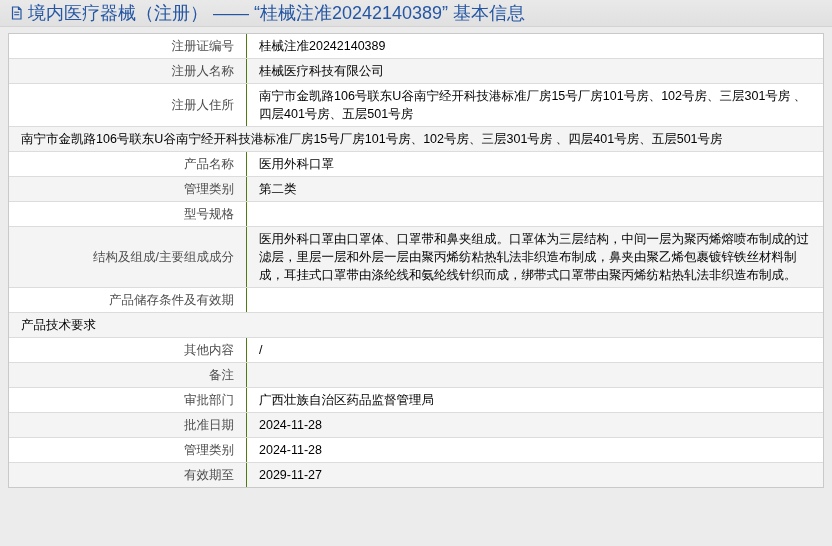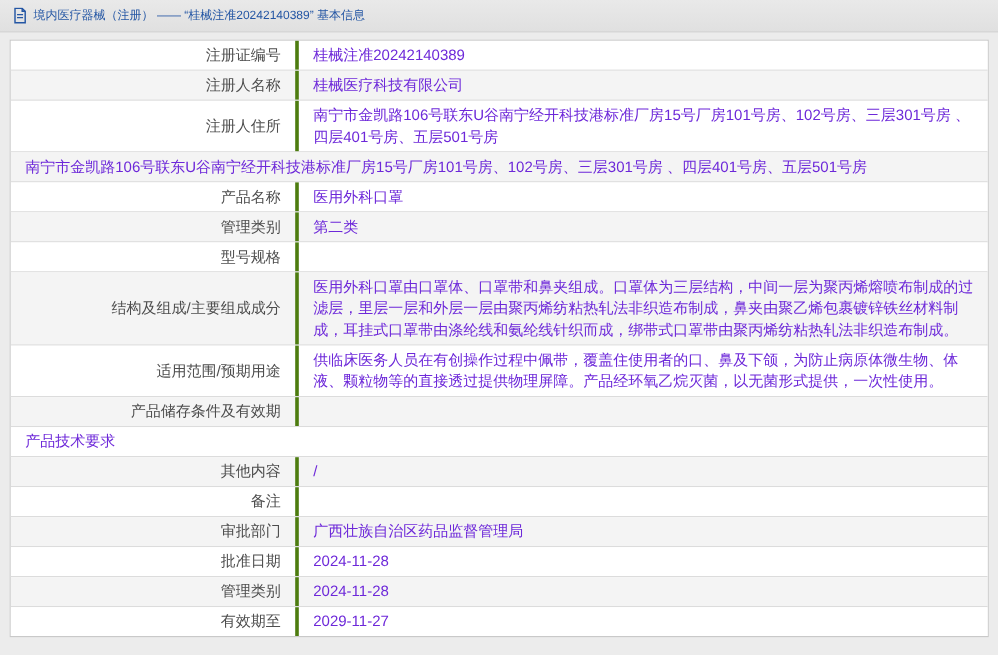--- a/index.html
+++ b/index.html
@@ -17,21 +17,21 @@
     background: #ececec;
   }
   
   .header-bar {
     height: 26px;
     background: linear-gradient(#e9e9e9, #e0e0e0);
     border-bottom: 1px solid #d3d3d3;
     display: flex;
     align-items: center;
     padding: 0 10px;
-    font-size: 10px;
+    font-size: 18px;
     color: #2456a4;
     white-space: nowrap;
   }
   .doc-icon {
     display: inline-flex;
     margin-right: 5px;
     flex: 0 0 auto;
   }
   
   .info-table {
@@ -48,32 +48,32 @@
     background: #ffffff;
   }
   .row:last-child { border-bottom: none; }
   .row:nth-child(even) { background: #f4f4f4; }
   .cell { padding: 3px 0; line-height: 18px; }
   .cell.label {
     width: 225px;
     flex: 0 0 225px;
     text-align: right;
     padding-right: 12px;
-    border-right: 3px solid #4d7c0f;
+    border-right: 1px solid #4d7c0f;
     align-self: stretch;
     display: flex;
     align-items: center;
     justify-content: flex-end;
     color: #4d4d4d;
   }
   .cell.value {
     flex: 1;
     padding-left: 12px;
     padding-right: 12px;
-    color: #6d28d9;
+    color: #000000;
     text-align: left;
   }
 </style>
 </head>
 <body>
 
 <div class="page">
 
   <div class="header-bar">
     <span class="doc-icon">
@@ -154,29 +154,20 @@
   <div class="row">
     <div class="cell label">
 
       <span class="label-text">结构及组成/主要组成成分</span>
     </div>
     <div class="cell value">
       <span class="value-text">医用外科口罩由口罩体、口罩带和鼻夹组成。口罩体为三层结构，中间一层为聚丙烯熔喷布制成的过滤层，里层一层和外层一层由聚丙烯纺粘热轧法非织造布制成，鼻夹由聚乙烯包裹镀锌铁丝材料制成，耳挂式口罩带由涤纶线和氨纶线针织而成，绑带式口罩带由聚丙烯纺粘热轧法非织造布制成。</span>
     </div>
   </div>
 
-  <div class="row">
-    <div class="cell label">
-
-      <span class="label-text">适用范围/预期用途</span>
-    </div>
-    <div class="cell value">
-      <span class="value-text">供临床医务人员在有创操作过程中佩带，覆盖住使用者的口、鼻及下颌，为防止病原体微生物、体液、颗粒物等的直接透过提供物理屏障。产品经环氧乙烷灭菌，以无菌形式提供，一次性使用。</span>
-    </div>
-  </div>
 
   <div class="row">
     <div class="cell label">
 
       <span class="label-text">产品储存条件及有效期</span>
     </div>
     <div class="cell value">
       <span class="value-text"></span>
     </div>
   </div>

